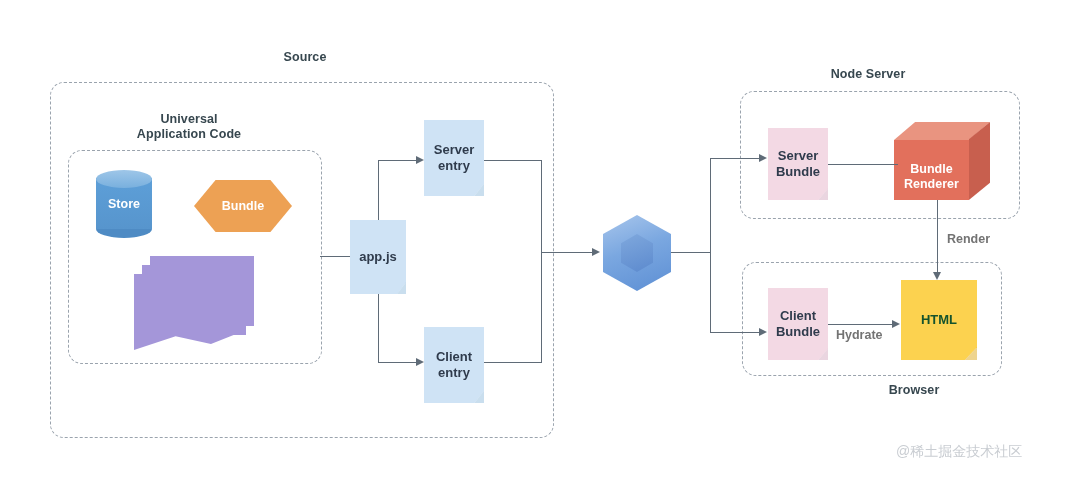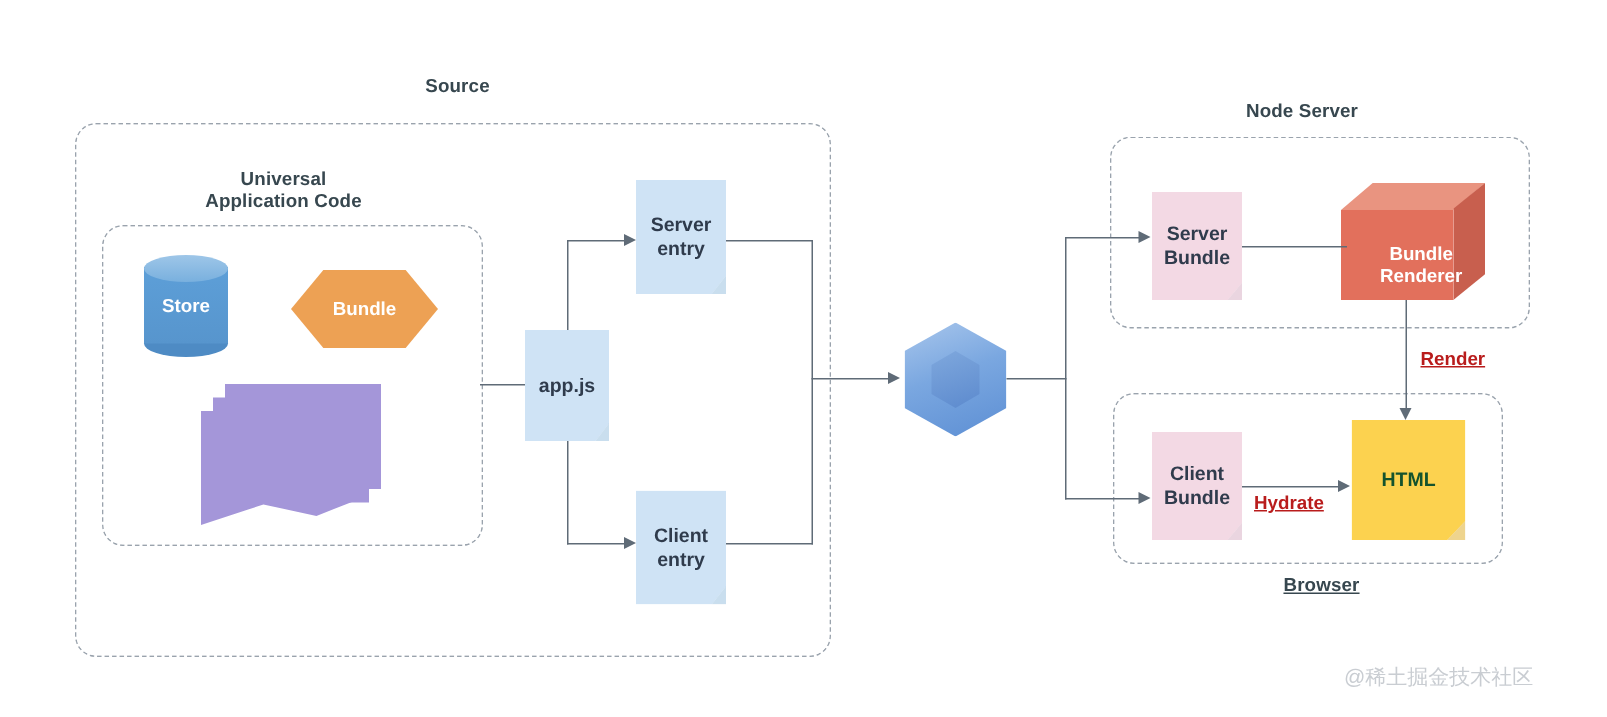--- a/index.html
+++ b/index.html
@@ -136,21 +136,21 @@
     background:#c85f4e;
     clip-path:polygon(100% 0,100% 78%,0 100%,0 22%);
   }
   .cube .front{
     position:absolute;left:0;top:18px;width:78%;bottom:0;
     background:#e2705c;
   }
   .cube .lbl{
     position:absolute;left:0;top:31px;width:78%;bottom:0;
     display:flex;align-items:center;justify-content:center;text-align:center;
-    color:#ffffff;font-size:12.5px;font-weight:bold;line-height:15px;z-index:4;padding-left:16px;
+    color:#ffffff;font-size:12.5px;font-weight:bold;line-height:15px;z-index:4;
   }
 
   
   .conn{position:absolute;background:#5f6b77;}
   .h{height:1.3px;}
   .v{width:1.3px;}
   .arrowhead{
     position:absolute;width:0;height:0;
   }
   .arrowhead.right{
@@ -160,25 +160,24 @@
   }
   .arrowhead.down{
     border-left:4.5px solid transparent;
     border-right:4.5px solid transparent;
     border-top:8px solid #5f6b77;
   }
 
   
   .edge-label{
     position:absolute;
-    color:#b91c1c;
+    color:#737373;
     font-size:12.5px;
     font-weight:bold;
     white-space:nowrap;
-    text-decoration:underline;
   }
 
   
   .watermark{
     position:absolute;
     color:#c9cdd2;
     font-size:14px;
     white-space:nowrap;
   }
 </style>
@@ -252,21 +251,21 @@
   <div class="cube" style="left:894px;top:122px;width:96px;height:78px;">
     <div class="top"></div>
     <div class="right"></div>
     <div class="front"></div>
     <div class="lbl">Bundle
 Renderer</div>
   </div>
 
   <div class="dashed-box" style="left:742px;top:262px;width:258px;height:112px;"></div>
 
-  <div class="group-title" style="left:821px;top:383px;width:120px;text-decoration:underline;">Browser</div>
+  <div class="group-title" style="left:854px;top:383px;width:120px;">Browser</div>
 
   <div class="docshape" style="left:768px;top:288px;width:60px;height:72px;align-items:center;">
     <div class="face" style="background:#f3d9e4;"></div>
     <div class="fold" style="background:#d9b3c6;"></div>
     <div class="lbl">Client
 Bundle</div>
   </div>
 
   <div class="docshape" style="left:901px;top:280px;width:76px;height:80px;">
     <div class="face" style="background:#fcd24f;"></div>

